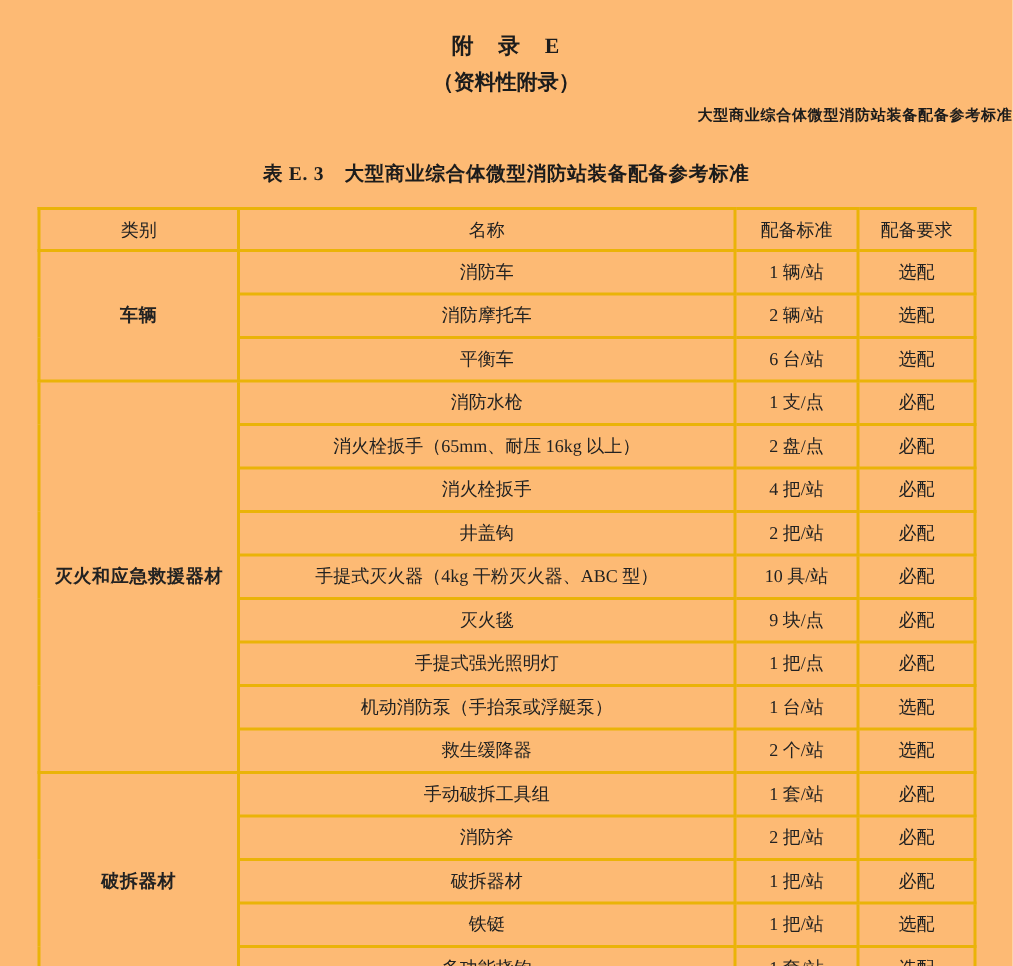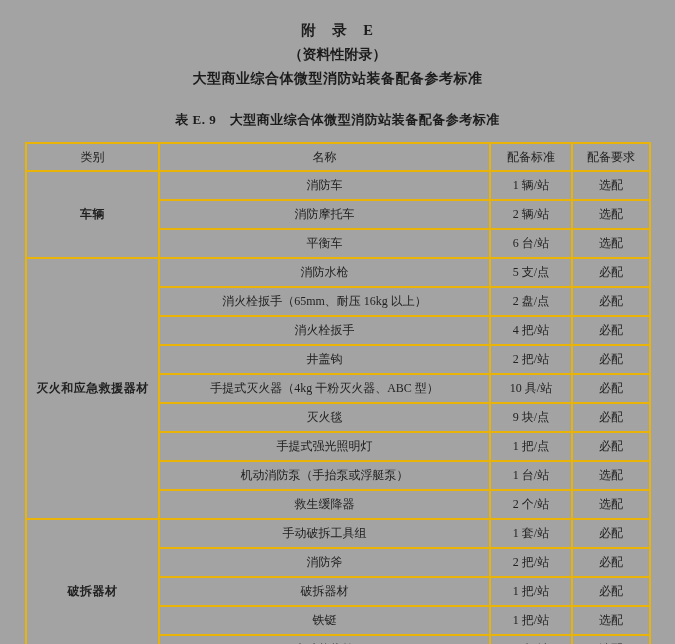--- a/index.html
+++ b/index.html
@@ -6,32 +6,32 @@
   body {
     width: 675px; height: 644px;
     background: #ffffff;
     font-family: "Liberation Serif", "DejaVu Serif", serif;
     color: #1c1c1c;
     overflow: hidden;
   }
   .page {
     position: relative;
     width: 675px; height: 644px;
-    background: #a3a3a3;
+    background: #fdba74;
     overflow: hidden;
   }
   .title-block { text-align: center; padding-top: 21px; }
   .appendix-title {
     font-size: 14.5px; font-weight: bold; letter-spacing: 1px;
   }
   .appendix-subtitle {
     font-size: 14px; font-weight: bold; margin-top: 6px;
   }
   .appendix-heading {
-    font-size: 14px; font-weight: bold; margin-top: 6px; letter-spacing: 0.5px;
+    font-size: 10px; font-weight: bold; margin-top: 6px; letter-spacing: 0.5px; text-align: right;
   }
   .table-caption {
     font-size: 13px; font-weight: bold; margin-top: 23px; letter-spacing: 0.5px;
   }
   table.equip-table {
     border-collapse: collapse;
     table-layout: fixed;
     margin: 13px 0 0 25px;
     width: 624px;
     border: 1.5px solid #3e3e3e;
@@ -55,21 +55,21 @@
   col.c-req { width: 78px; }
 </style>
 </head>
 <body>
 
 <div class="page">
   <div class="title-block">
     <div class="appendix-title">附　录　E</div>
     <div class="appendix-subtitle">（资料性附录）</div>
     <div class="appendix-heading">大型商业综合体微型消防站装备配备参考标准</div>
-    <div class="table-caption">表 E. 9　大型商业综合体微型消防站装备配备参考标准</div>
+    <div class="table-caption">表 E. 3　大型商业综合体微型消防站装备配备参考标准</div>
   </div>
 
   <table class="equip-table">
     <colgroup>
       <col class="c-cat">
         <col class="c-name">
         <col class="c-std">
         <col class="c-req">
     </colgroup>
     <thead>
@@ -93,21 +93,21 @@
           <td>选配</td>
         </tr>
         <tr>
           <td>平衡车</td>
           <td>6 台/站</td>
           <td>选配</td>
         </tr>
         <tr>
           <td rowspan="9" class="cat-cell">灭火和应急救援器材</td>
           <td>消防水枪</td>
-          <td>5 支/点</td>
+          <td>1 支/点</td>
           <td>必配</td>
         </tr>
         <tr>
           <td>消火栓扳手（65mm、耐压 16kg 以上）</td>
           <td>2 盘/点</td>
           <td>必配</td>
         </tr>
         <tr>
           <td>消火栓扳手</td>
           <td>4 把/站</td>

